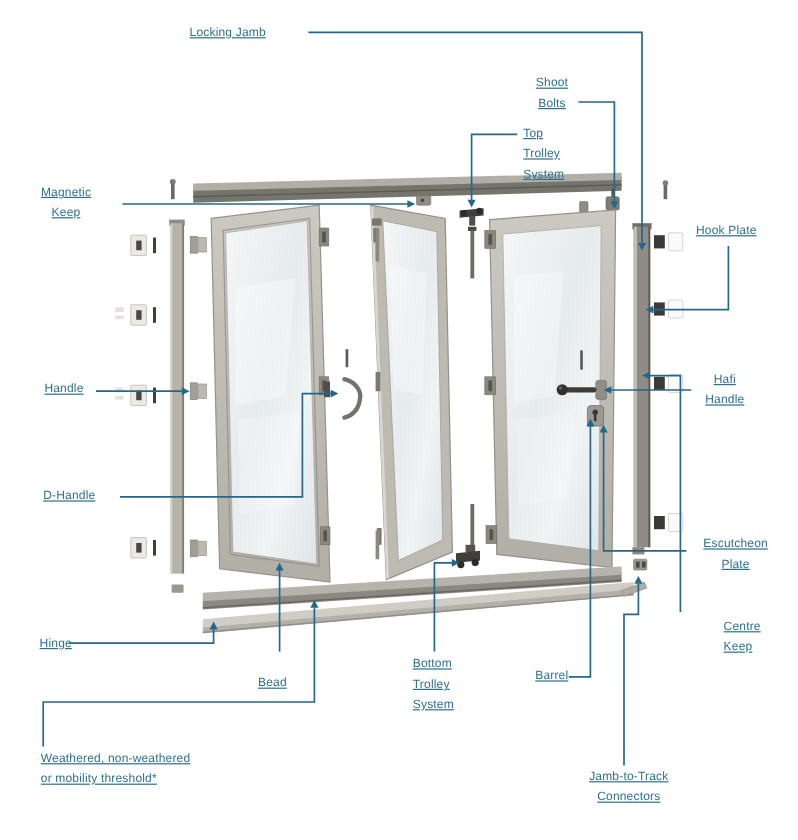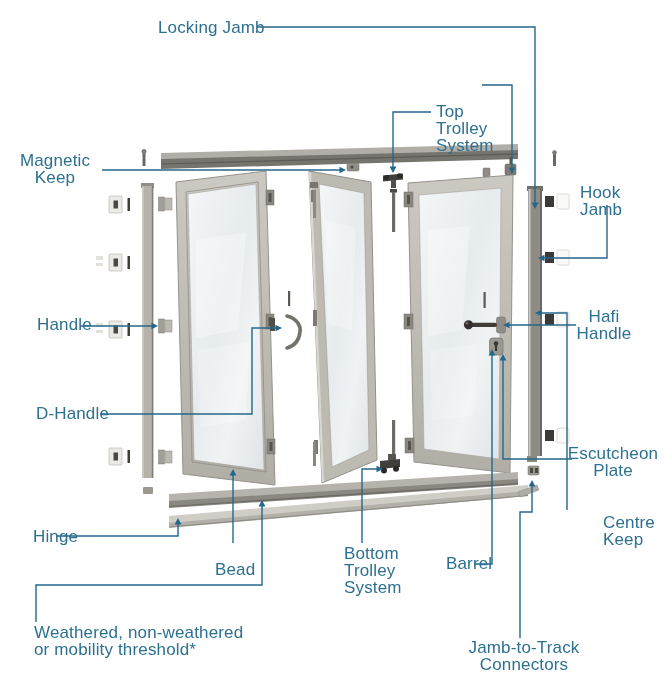--- a/index.html
+++ b/index.html
@@ -3,22 +3,22 @@
 <meta charset="utf-8">
 <style>
   html,body{margin:0;padding:0;background:#ffffff;}
   .stage{
     position:relative;width:665px;height:700px;background:#ffffff;
     font-family:"Liberation Sans", sans-serif;overflow:hidden;
     --label:#2d7090;--line:#24678a;
   }
   svg.diagram{position:absolute;left:0;top:0;}
   .lbl{
-    position:absolute;font-size:17px;line-height:17px;color:var(--label);
-    white-space:pre-line;letter-spacing:.15px;
+    position:absolute;font-size:10px;line-height:17px;color:var(--label);
+    white-space:pre-line;letter-spacing:.15px;text-decoration:underline;
   }
   .lbl.center{text-align:center;}
   .leader-line{fill:none;stroke:var(--line);stroke-width:1.4;}
   .leader-arrow{fill:var(--line);stroke:none;}
 </style>
 </head>
 <body>
 
 <div class="stage" style="--label: #2d7090; --line: #24678a; background: rgb(255, 255, 255);">
 
@@ -270,29 +270,31 @@
       <polyline class="leader-line" points="520,638 520,512 532,512 532,486"></polyline>
       <polygon class="leader-arrow" points="528.6,486.5 535.4,486.5 532,480"></polygon>
 
       <polyline class="leader-line" points="36,622 36,585 262,585 262,506"></polyline>
       <polygon class="leader-arrow" points="258.6,506.5 265.4,506.5 262,500"></polygon>
     </g>
   </svg>
 
   <div class="lbl" style="left:158px;top:19px;">Locking Jamb</div>
 
+  <div class="lbl center" style="left:415px;top:61px;width:90px;">Shoot
+Bolts</div>
 
   <div class="lbl" style="left:436px;top:103px;">Top
 Trolley
 System</div>
 
   <div class="lbl center" style="left:10px;top:152px;width:90px;">Magnetic
 Keep</div>
 
-  <div class="lbl" style="left:580px;top:184px;">Hook Jamb</div>
+  <div class="lbl" style="left:580px;top:184px;">Hook Plate</div>
 
   <div class="lbl" style="left:37px;top:316px;">Handle</div>
 
   <div class="lbl" style="left:36px;top:405px;">D-Handle</div>
 
   <div class="lbl center" style="left:565px;top:445px;width:96px;">Escutcheon
 Plate</div>
 
   <div class="lbl center" style="left:559px;top:308px;width:90px;">Hafi
 Handle</div>

